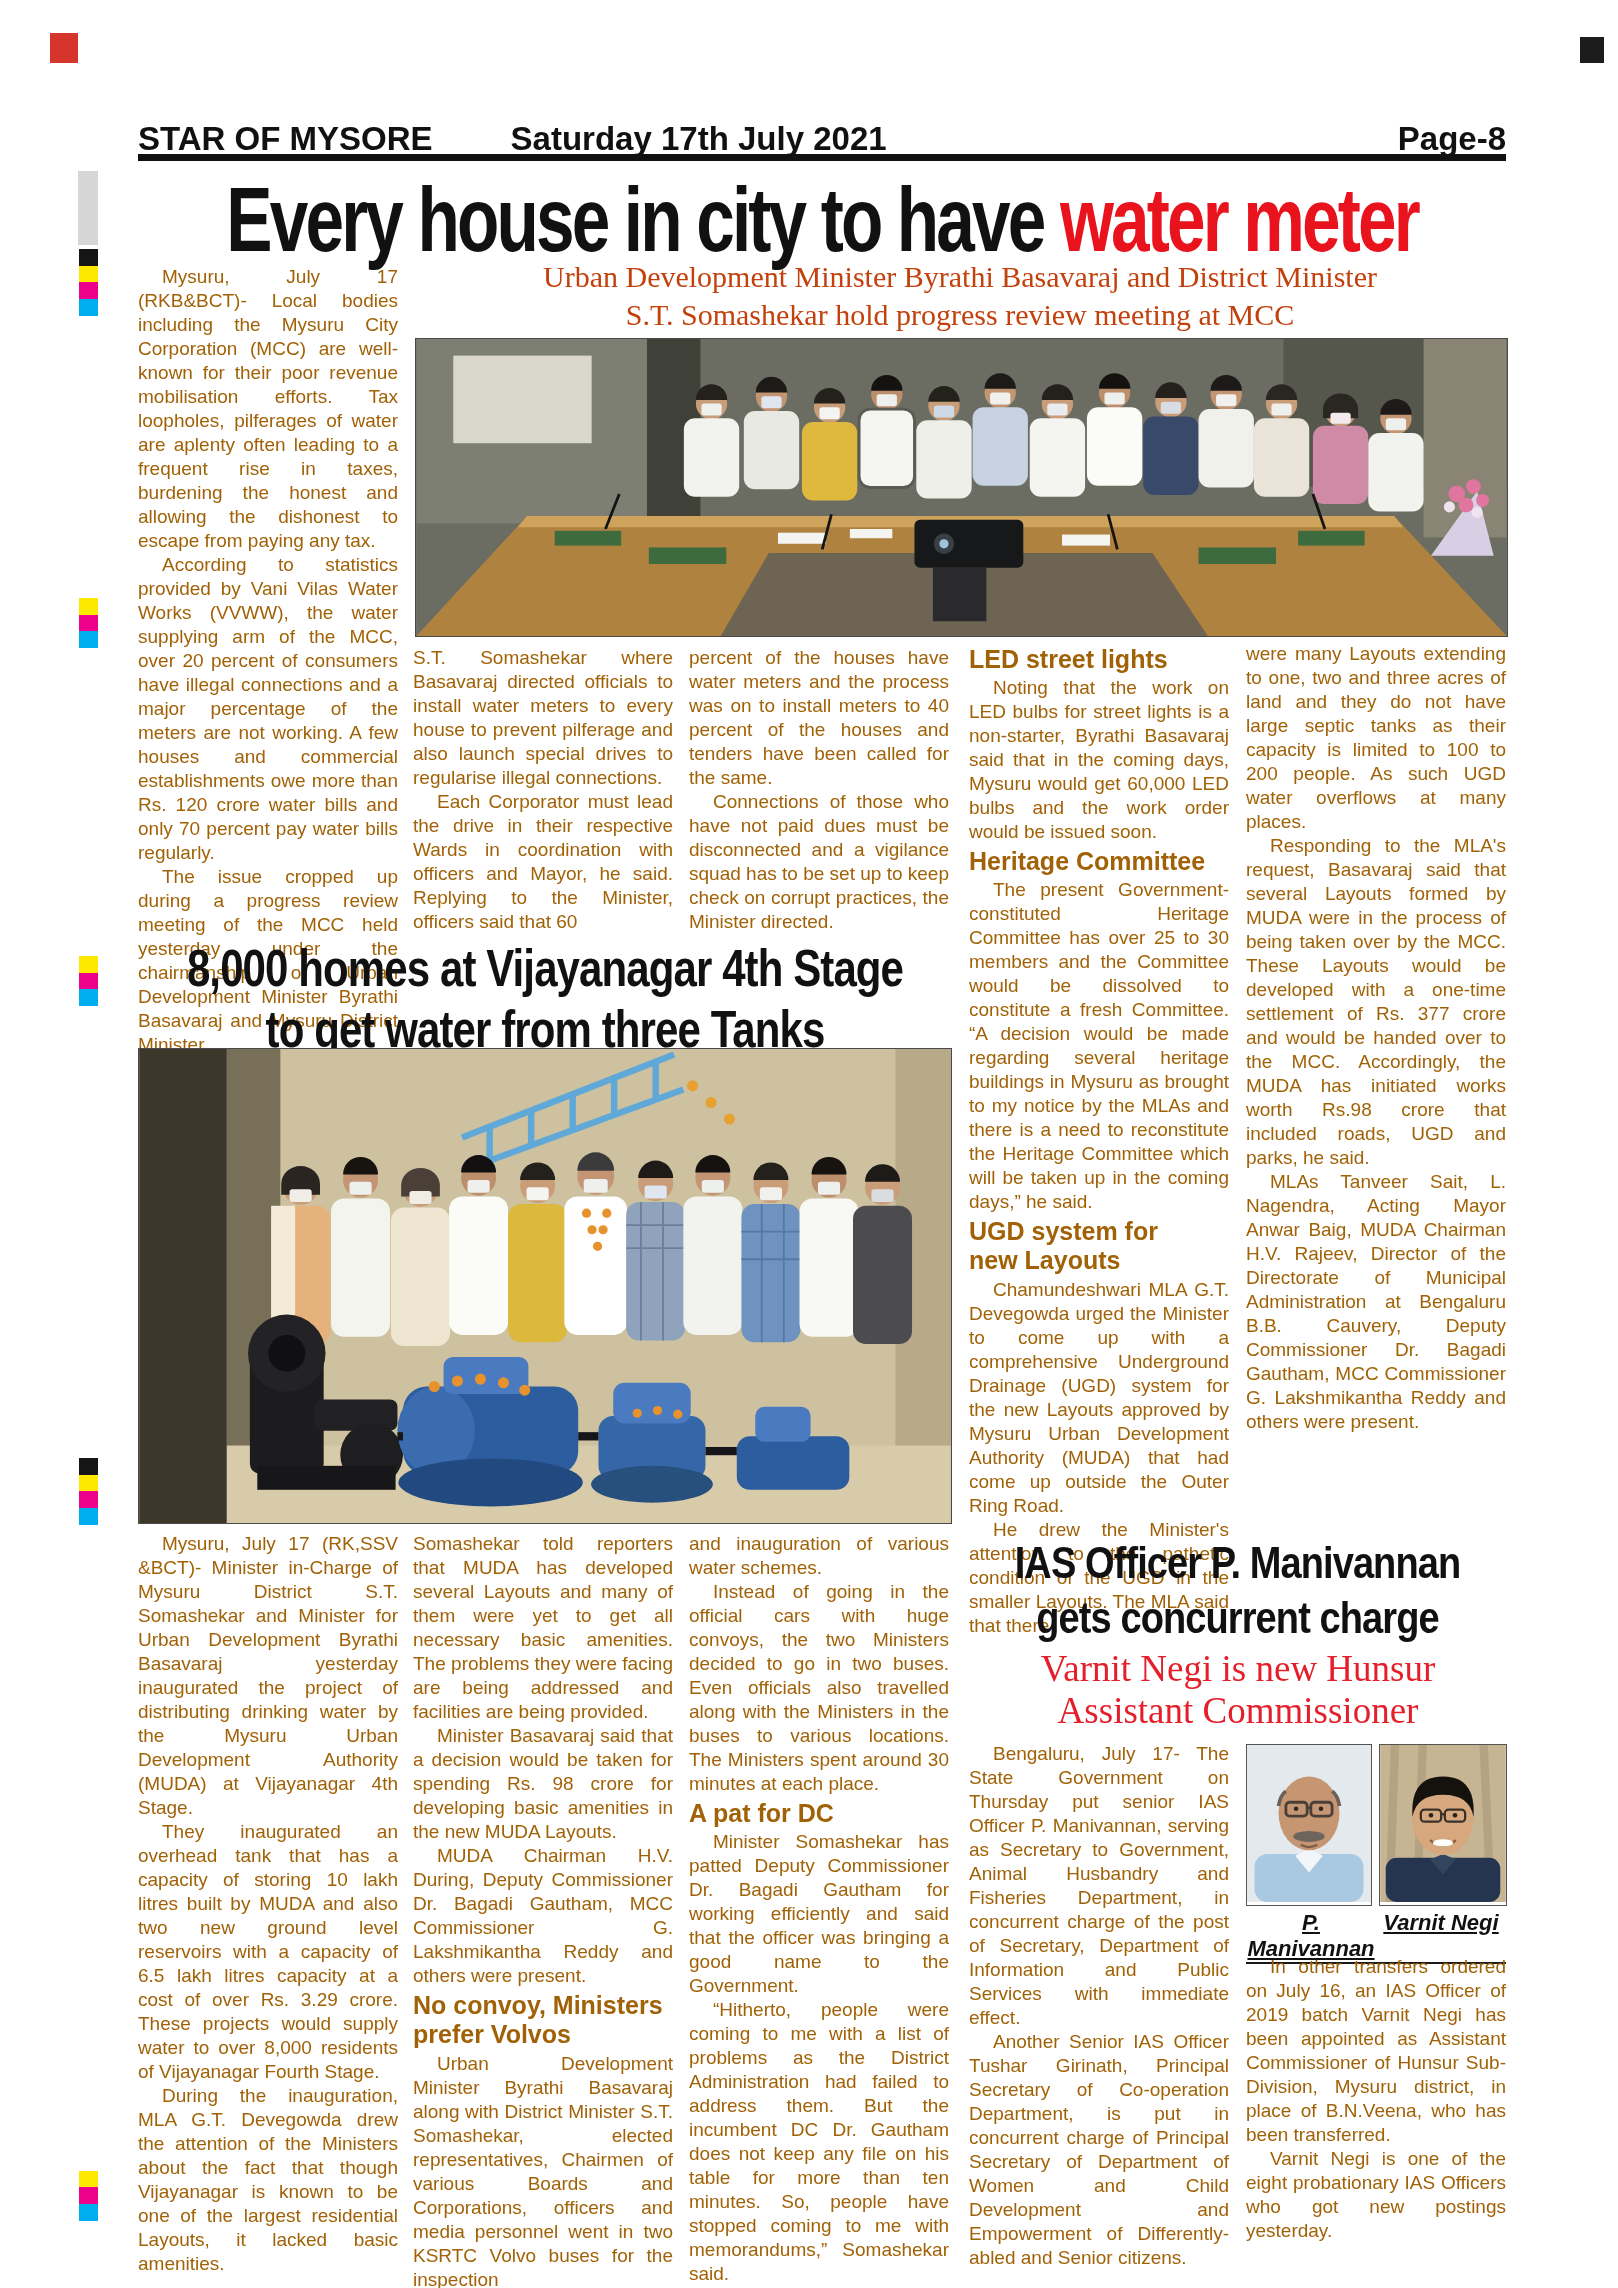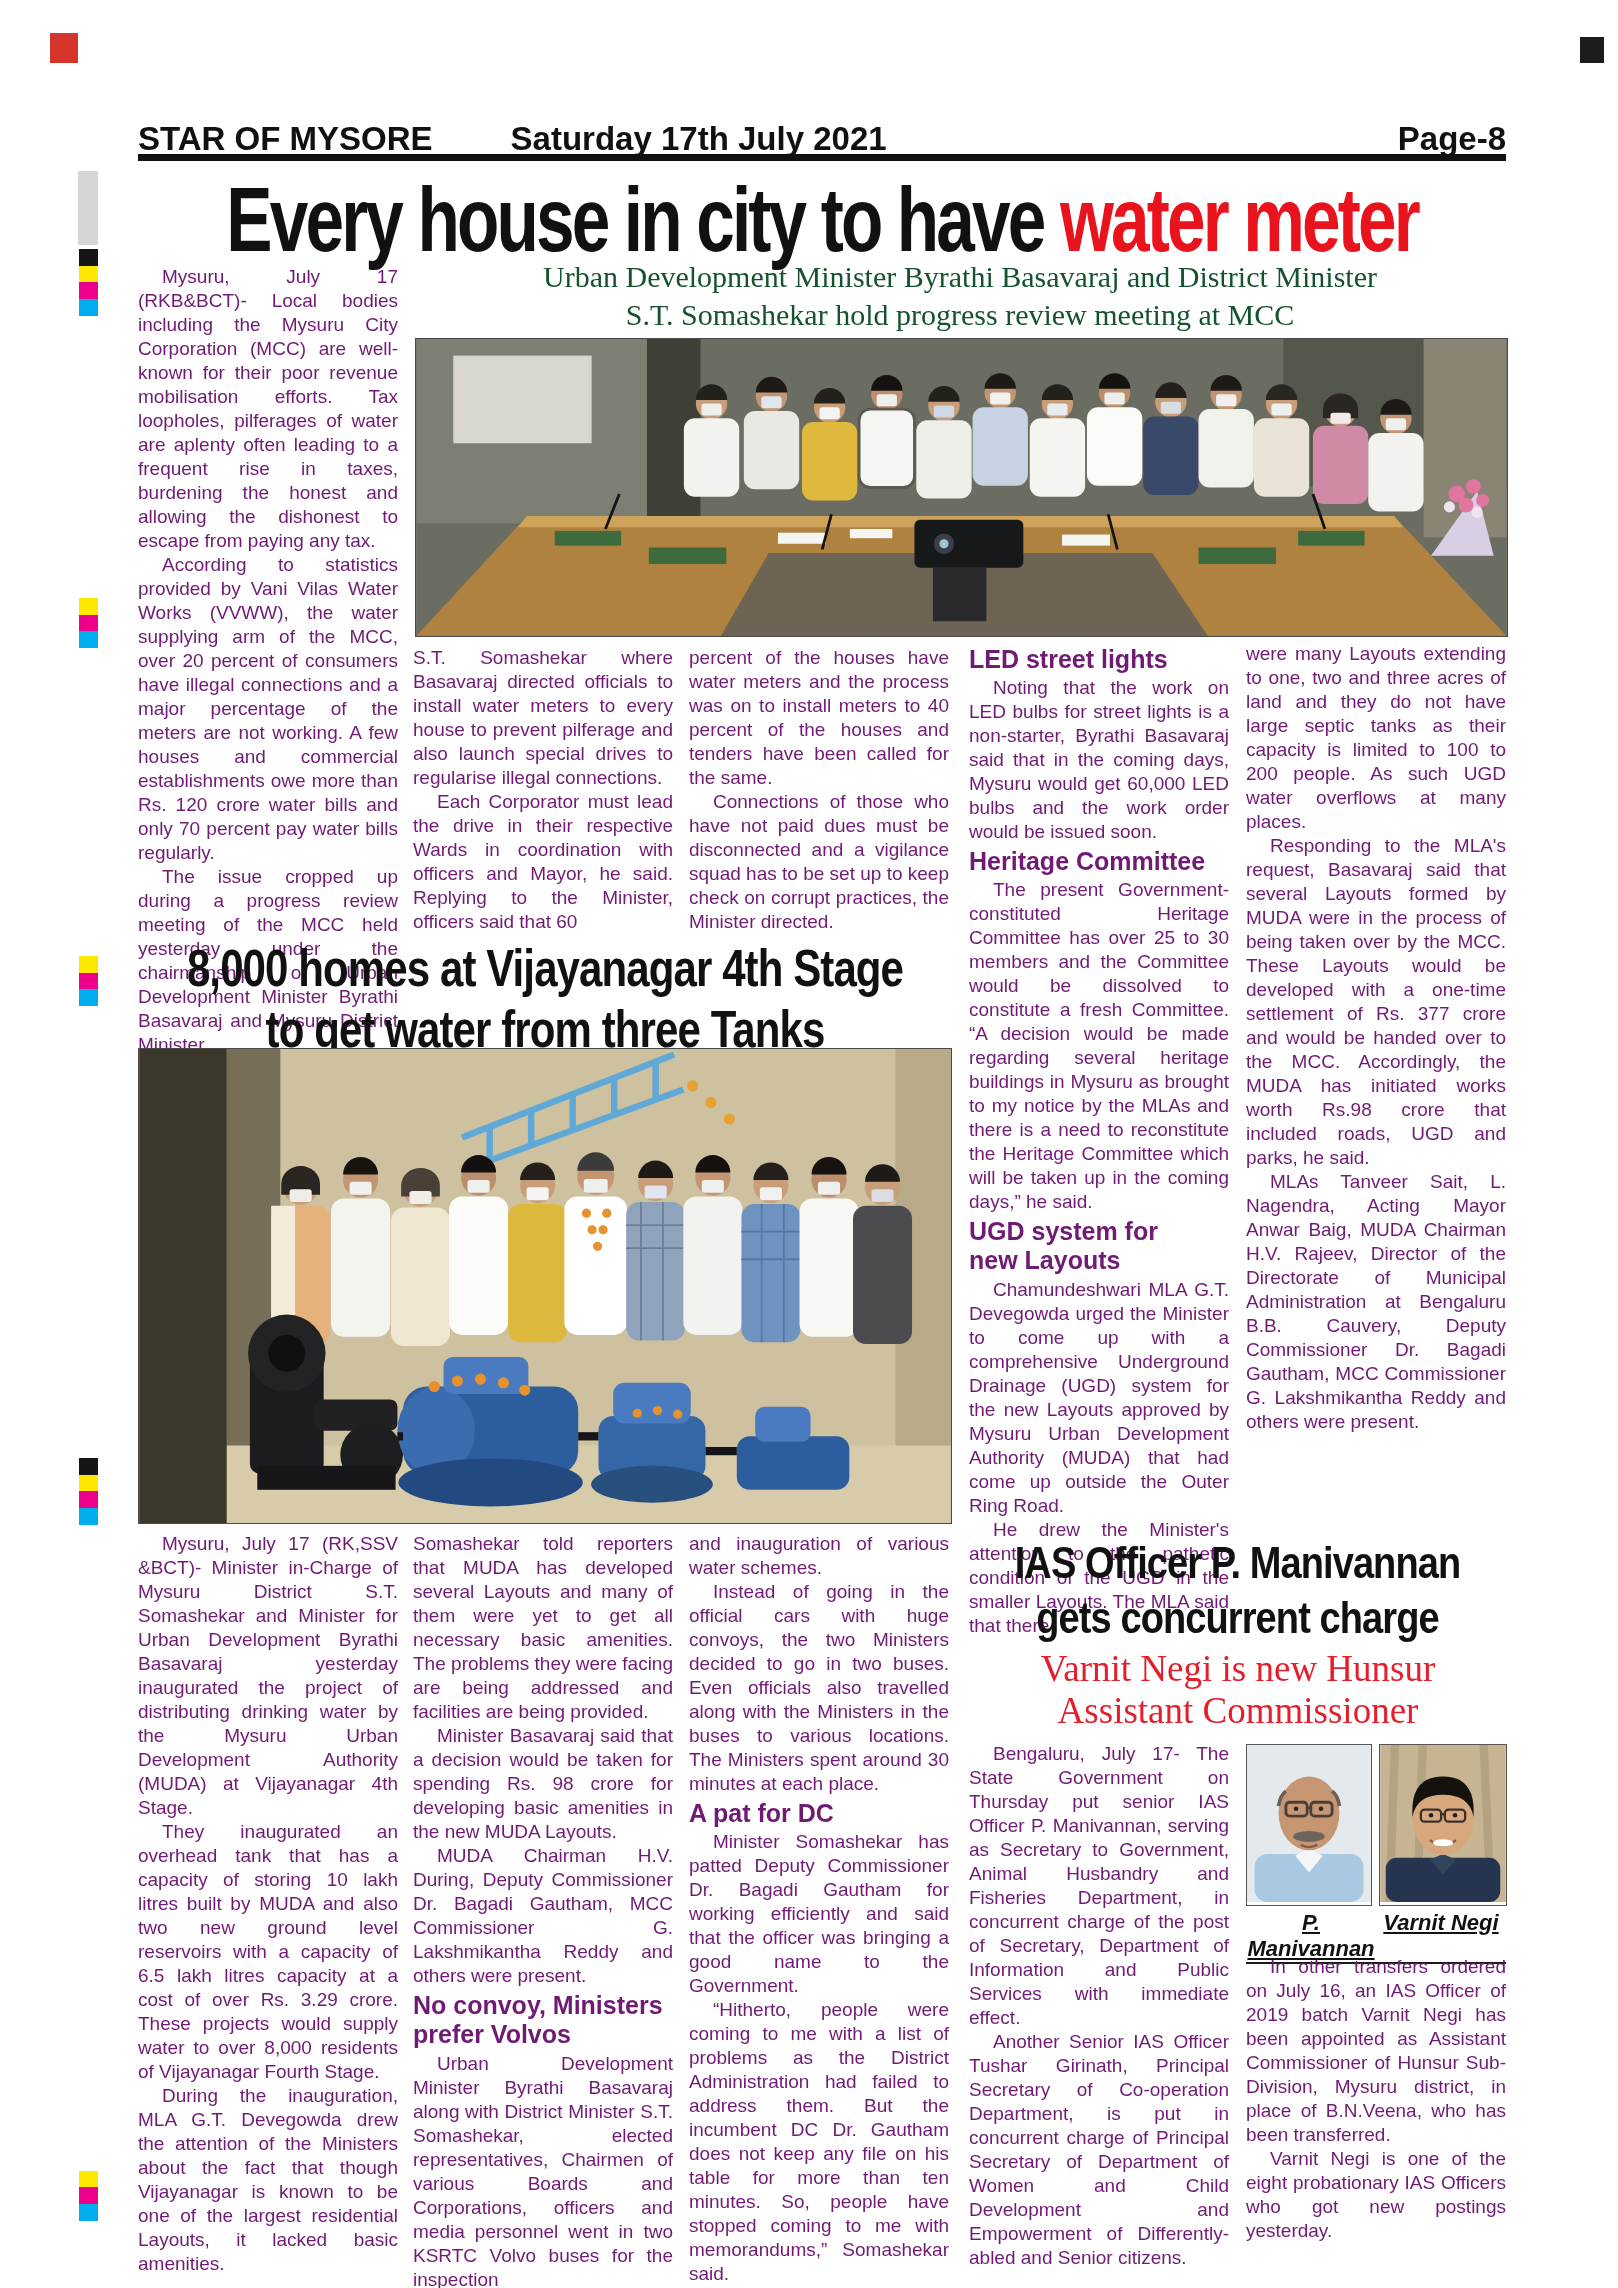--- a/index.html
+++ b/index.html
@@ -13,26 +13,26 @@
   .header-date{margin-left:78px;}
   .header-page{margin-left:auto;}
   .header-rule{position:absolute;left:138px;top:154px;width:1368px;height:6.5px;background:#111;}
   
   .hl1{position:absolute;left:138px;top:167px;width:1368px;height:96px;text-align:center;}
   .hl1 .stretch{display:inline-block;white-space:nowrap;font-weight:800;font-size:68px;
                 letter-spacing:-2.8px;transform:scale(1.02,1.34);transform-origin:center top;}
   .red{color:#e8131d;}
   
   .photo1-cap{position:absolute;left:411px;top:258px;width:1098px;text-align:center;
-              font-family:"Liberation Serif",serif;font-size:30px;line-height:38px;color:#14532d;}
+              font-family:"Liberation Serif",serif;font-size:30px;line-height:38px;color:#c2410c;}
   
   .photo{position:absolute;border:0.9px solid #4a4a4a;overflow:hidden;background:#777;}
   .photo svg{display:block;}
   
-  .bodycol{position:absolute;width:260px;font-size:19px;line-height:24px;text-align:justify;color:#701a75;}
+  .bodycol{position:absolute;width:260px;font-size:19px;line-height:24px;text-align:justify;color:#a16207;}
   .bodycol p{margin:0;text-indent:24px;}
   .bodycol p.noind{text-indent:0;}
   .colhead{font-weight:bold;font-size:25px;line-height:29.5px;text-align:left;text-indent:0 !important;margin:2.8px 0 1.8px 0;}
   
   .hl2{position:absolute;left:138px;top:938px;width:814px;text-align:center;}
   .hl2 .stretch{display:inline-block;font-weight:800;font-size:42px;line-height:50px;letter-spacing:-0.9px;
                 transform:scale(1.0,1.22);transform-origin:center top;}
   
   .hl3{position:absolute;left:969px;top:1536px;width:537px;text-align:center;}
   .hl3 .stretch{display:inline-block;font-weight:800;font-size:38px;line-height:46px;letter-spacing:-0.9px;

